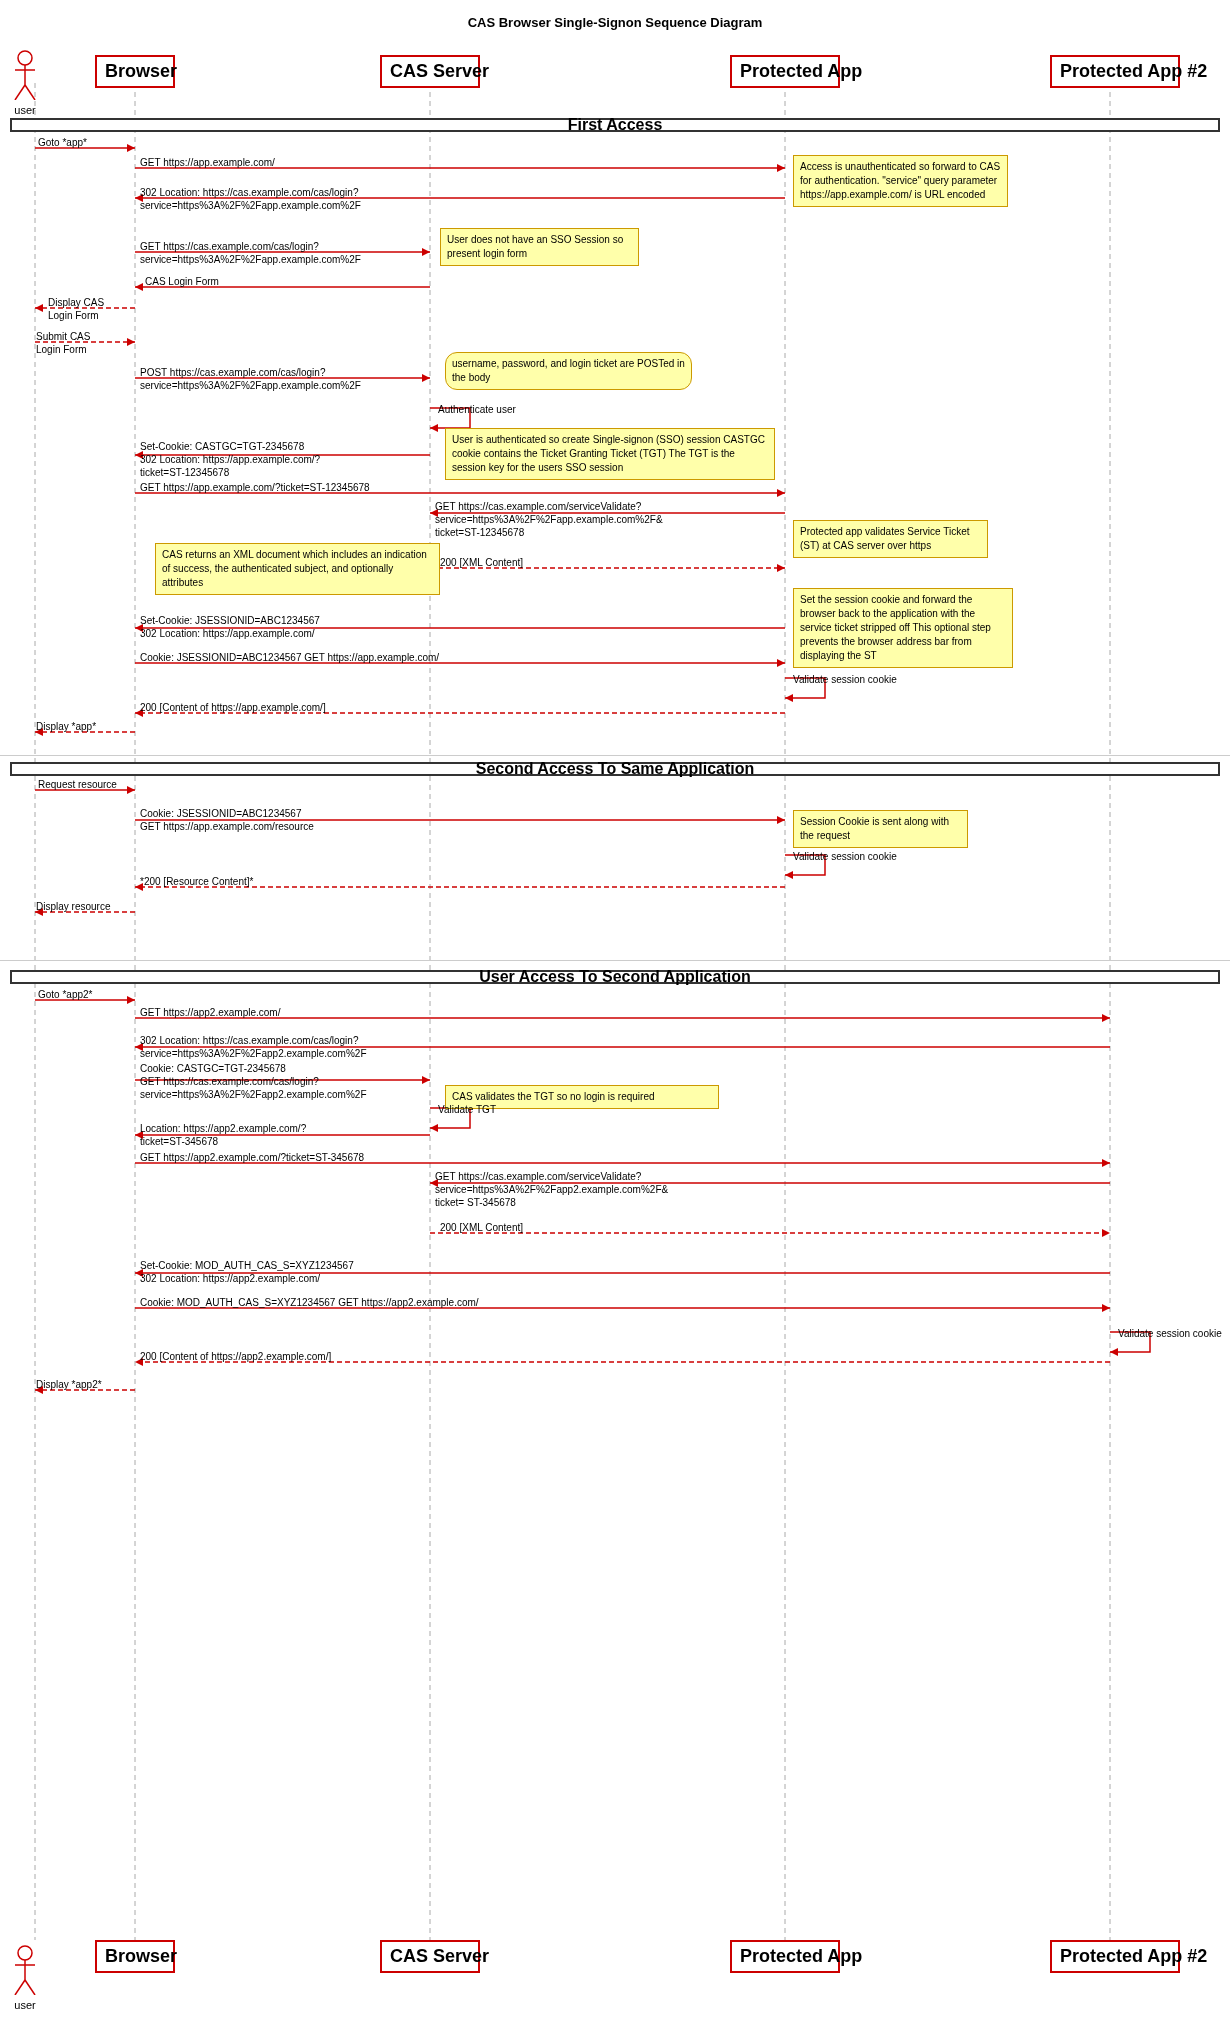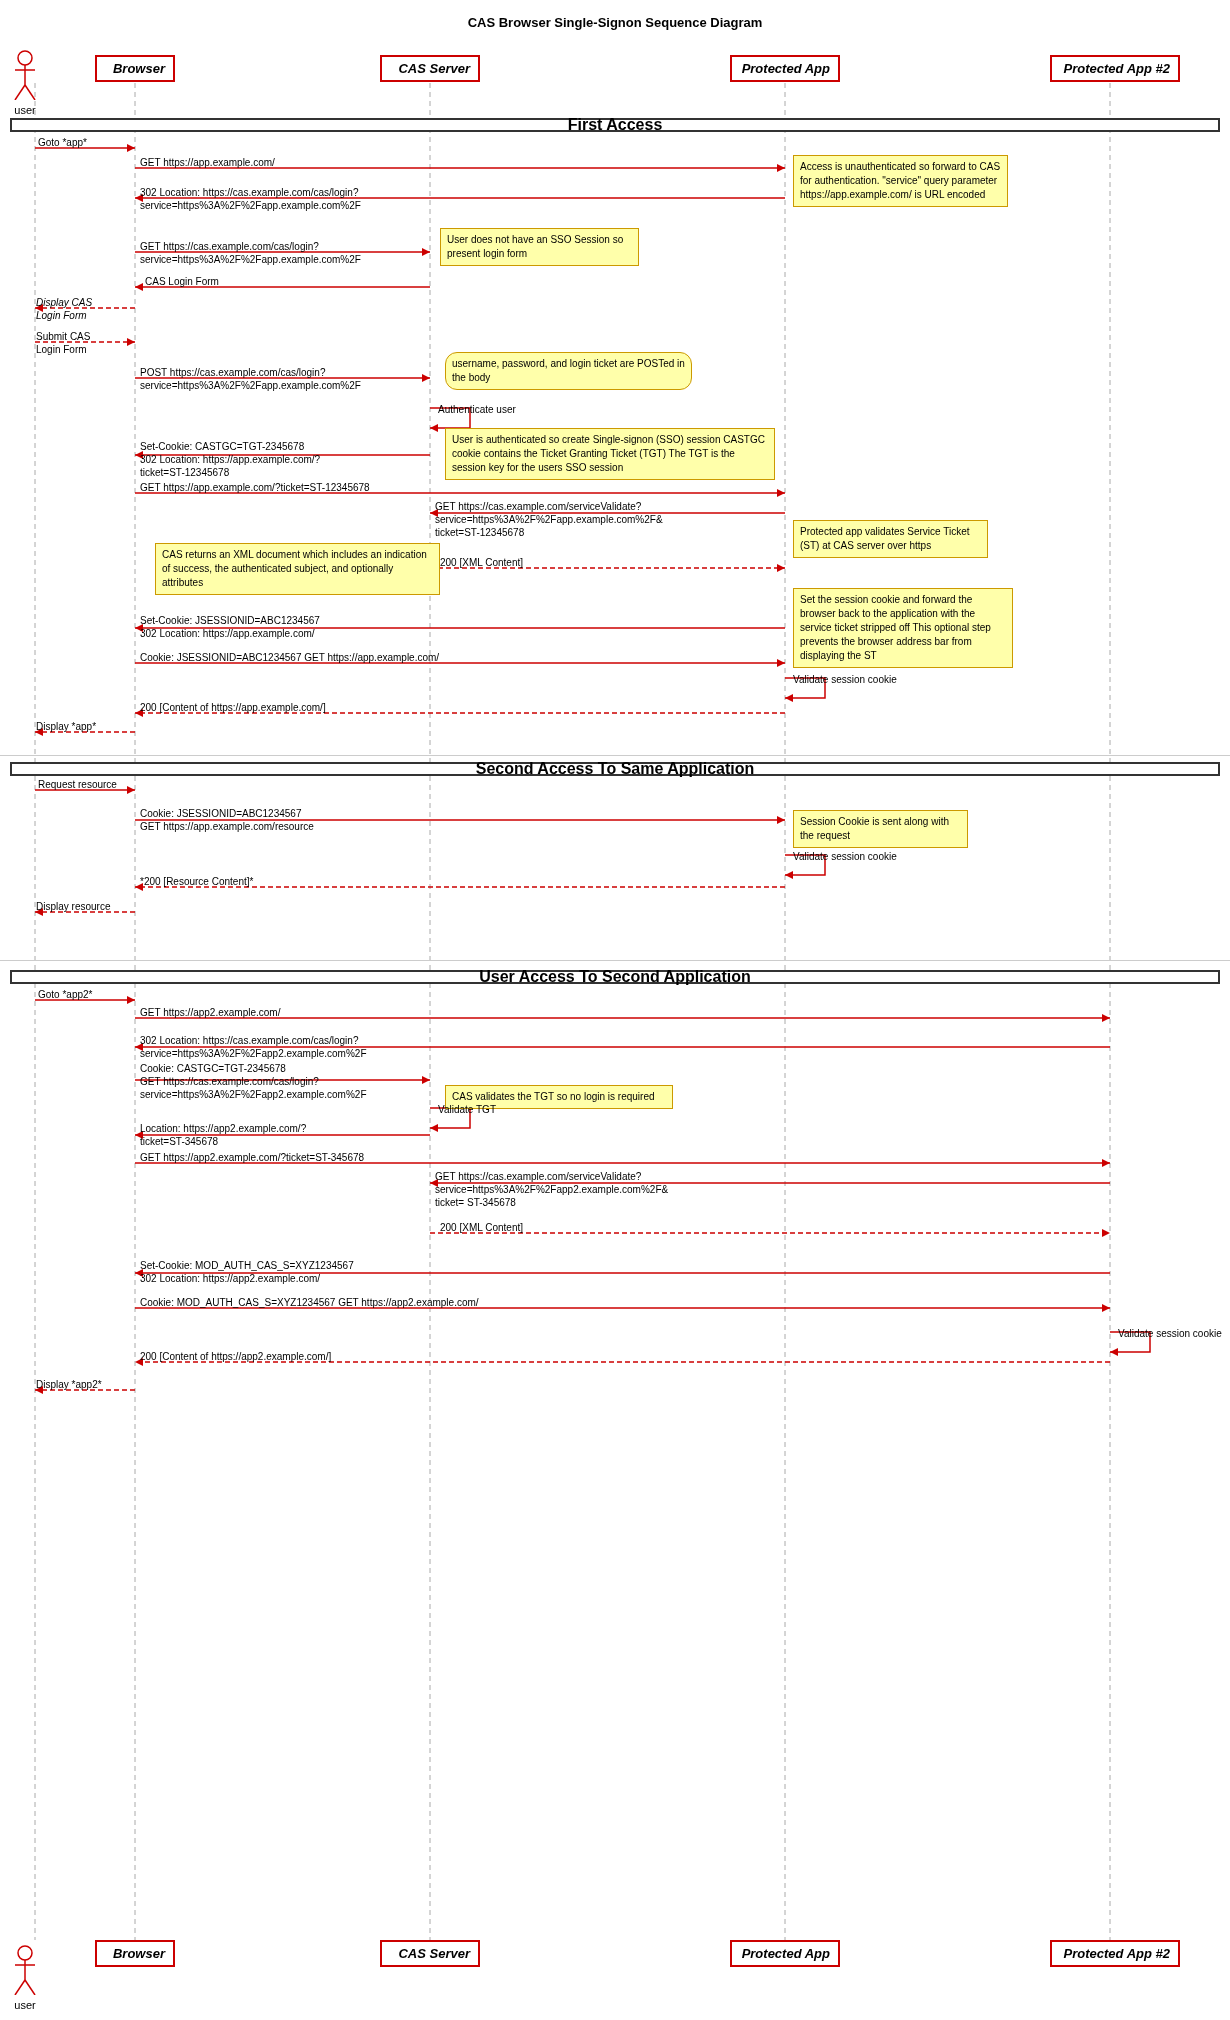--- a/index.html
+++ b/index.html
@@ -24,26 +24,25 @@
       font-weight: bold;
       margin-bottom: 10px;
       padding-top: 5px;
     }
 
     
     .lifeline-header {
       position: absolute;
       border: 2px solid #c00;
       background: #fff;
-      text-align: right;
-      font-size: 13px;
+      text-align: center;
+      font-size: 18px;
       font-weight: bold;
       padding: 4px 8px;
       white-space: nowrap;
-      font-style: italic;
     }
     .arrow-label {
       position: absolute;
       font-size: 10px;
       color: #000;
       white-space: pre-line;
       line-height: 1.3;
     }
 
     
@@ -235,29 +234,29 @@
     <div class="note" style="left: 155px; top: 543px; width: 285px;">CAS returns an XML document which includes
 an indication of success, the authenticated
 subject, and optionally attributes</div>
     <div class="note" style="left: 793px; top: 588px; width: 220px;">Set the session cookie and forward
 the browser back to the application with
 the service ticket stripped off
 This optional step prevents the browser
 address bar from displaying the ST</div>
     <div class="note" style="left: 793px; top: 810px; width: 175px;">Session Cookie is sent
 along with the request</div>
-    <div class="note" style="left: 445px; top: 1085px; width: 228px;">CAS validates the TGT so no login is required</div>
+    <div class="note" style="left: 445px; top: 1085px; width: 274px;">CAS validates the TGT so no login is required</div>
     <div class="arrow-label" style="left: 38px; top: 136px;">Goto *app*</div>
     <div class="arrow-label" style="left: 140px; top: 156px;">GET https://app.example.com/</div>
     <div class="arrow-label" style="left: 140px; top: 186px;">302 Location: https://cas.example.com/cas/login?
 service=https%3A%2F%2Fapp.example.com%2F</div>
     <div class="arrow-label" style="left: 140px; top: 240px;">GET https://cas.example.com/cas/login?
 service=https%3A%2F%2Fapp.example.com%2F</div>
     <div class="arrow-label" style="left: 145px; top: 275px;">CAS Login Form</div>
-    <div class="arrow-label" style="left: 36px; top: 296px; font-style: italic;">Display CAS
+    <div class="arrow-label" style="left: 48px; top: 296px;">Display CAS
 Login Form</div>
     <div class="arrow-label" style="left: 36px; top: 330px;">Submit CAS
 Login Form</div>
     <div class="arrow-label" style="left: 140px; top: 366px;">POST https://cas.example.com/cas/login?
 service=https%3A%2F%2Fapp.example.com%2F</div>
     <div class="arrow-label" style="left: 140px; top: 440px;">Set-Cookie: CASTGC=TGT-2345678
 302 Location: https://app.example.com/?
 ticket=ST-12345678</div>
     <div class="arrow-label" style="left: 140px; top: 481px;">GET https://app.example.com/?ticket=ST-12345678</div>
     <div class="arrow-label" style="left: 440px; top: 556px;">200 [XML Content]</div>

